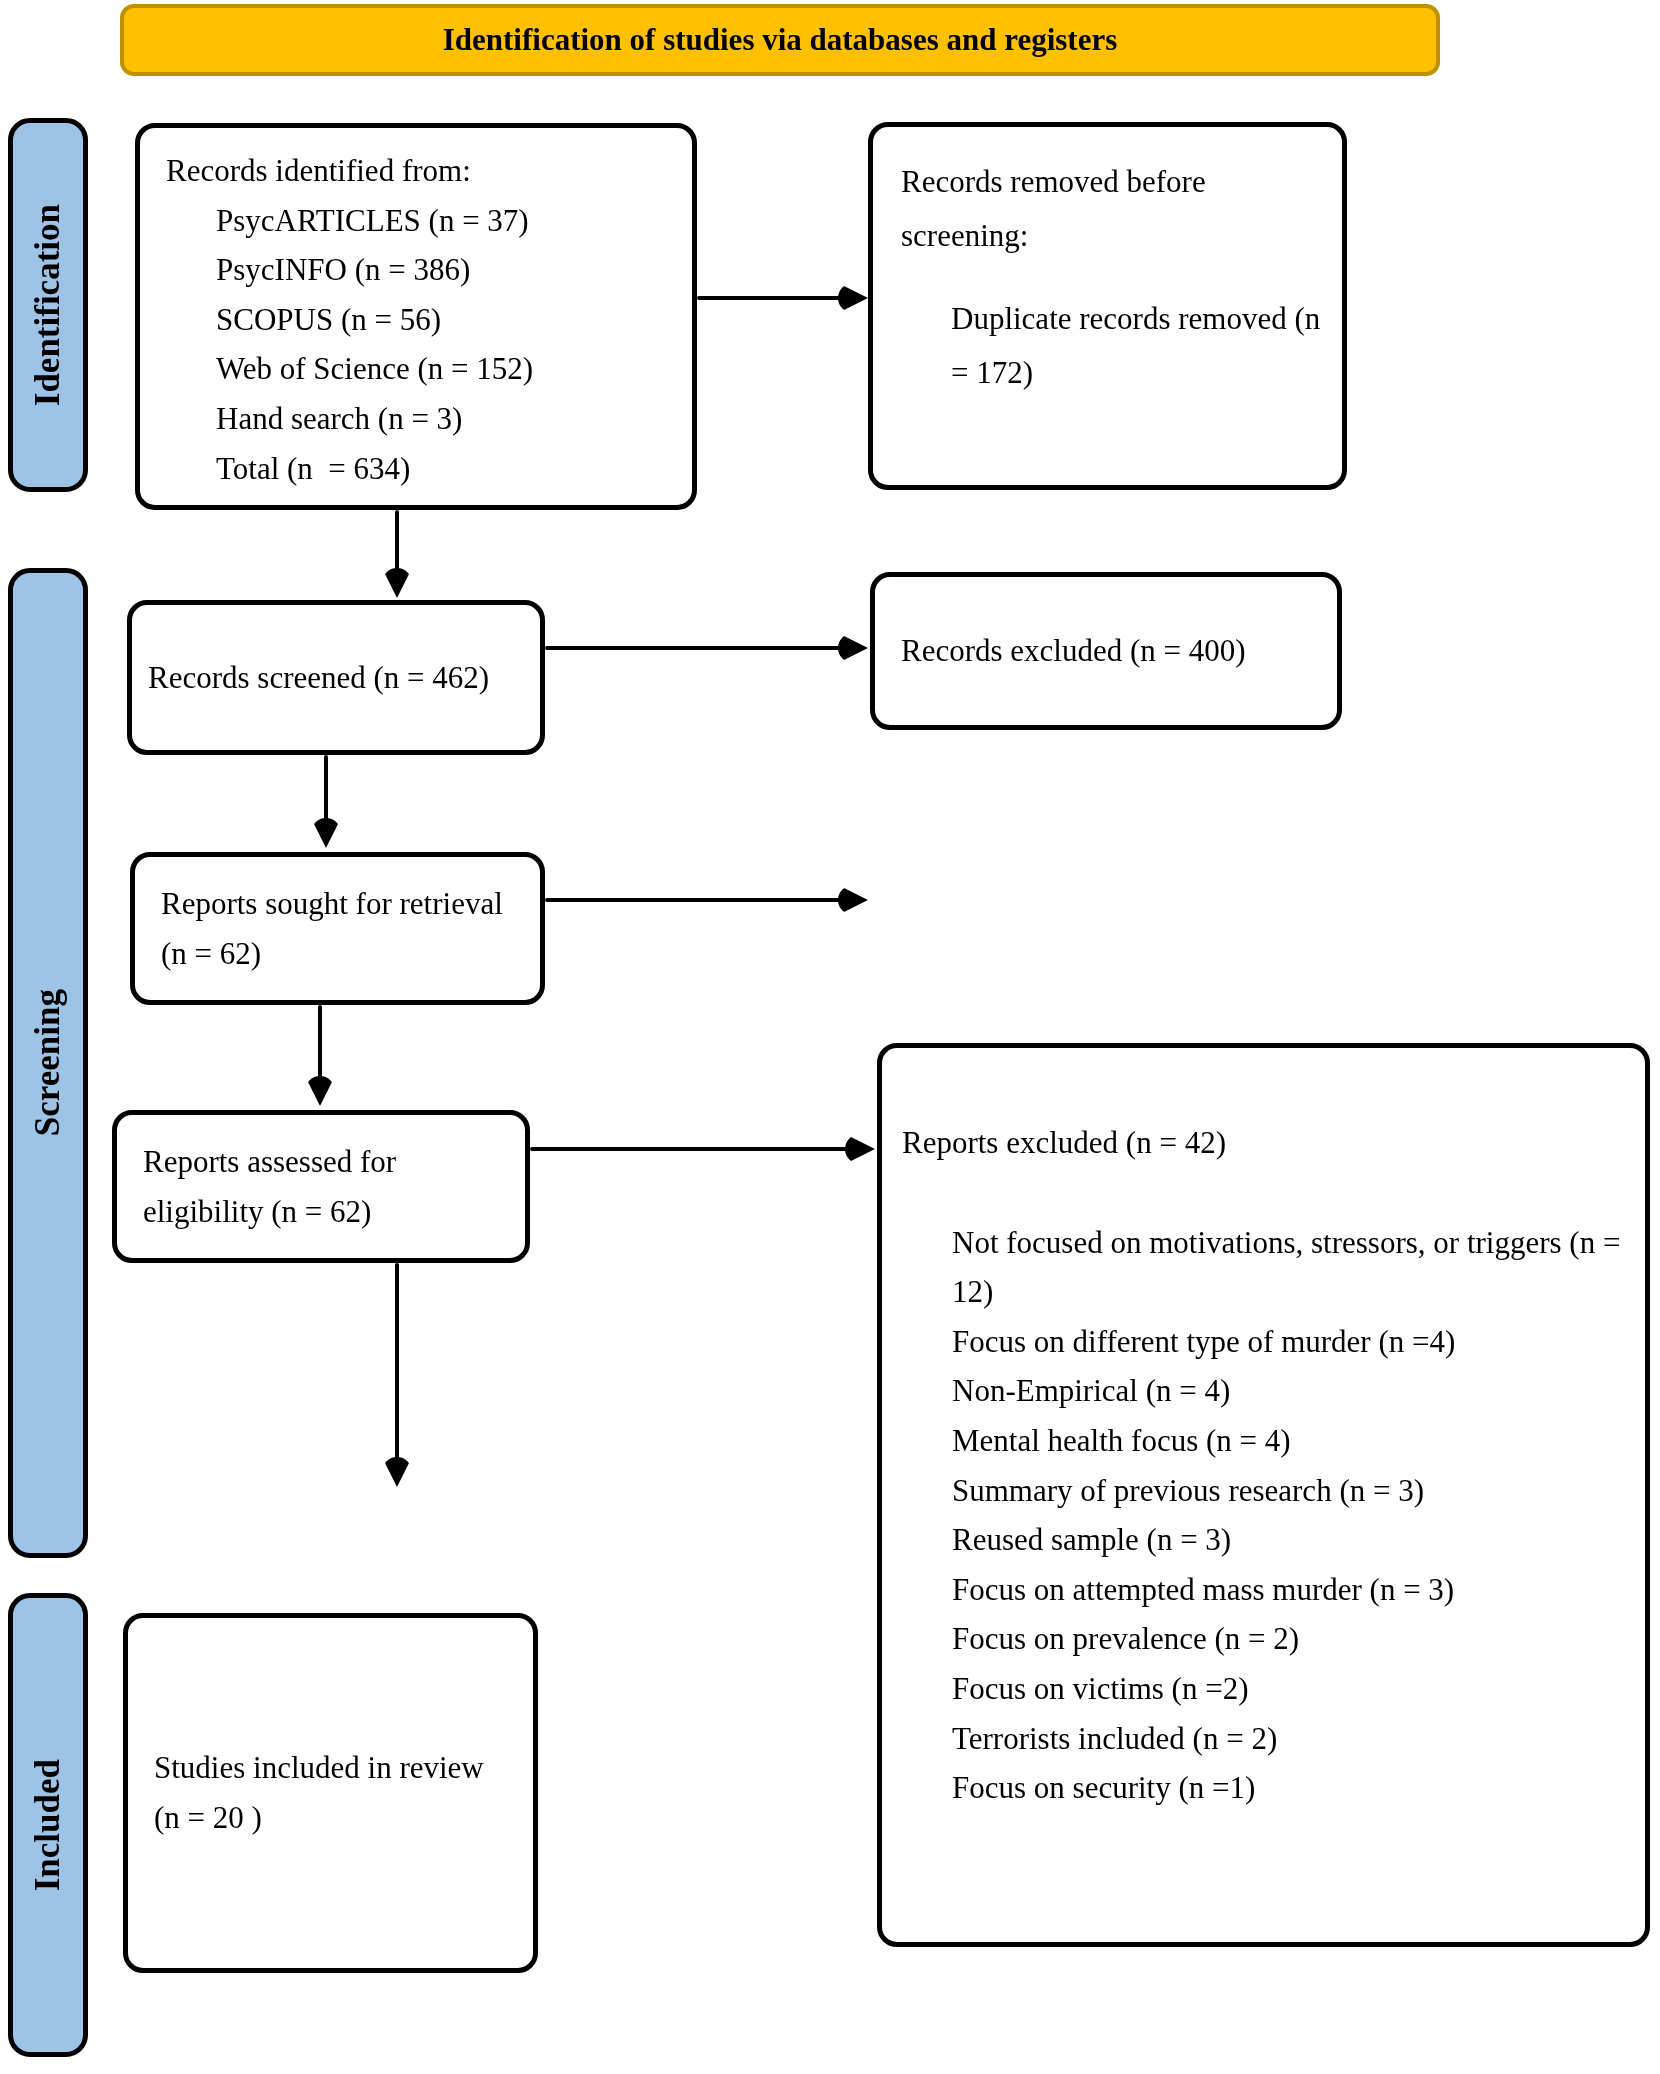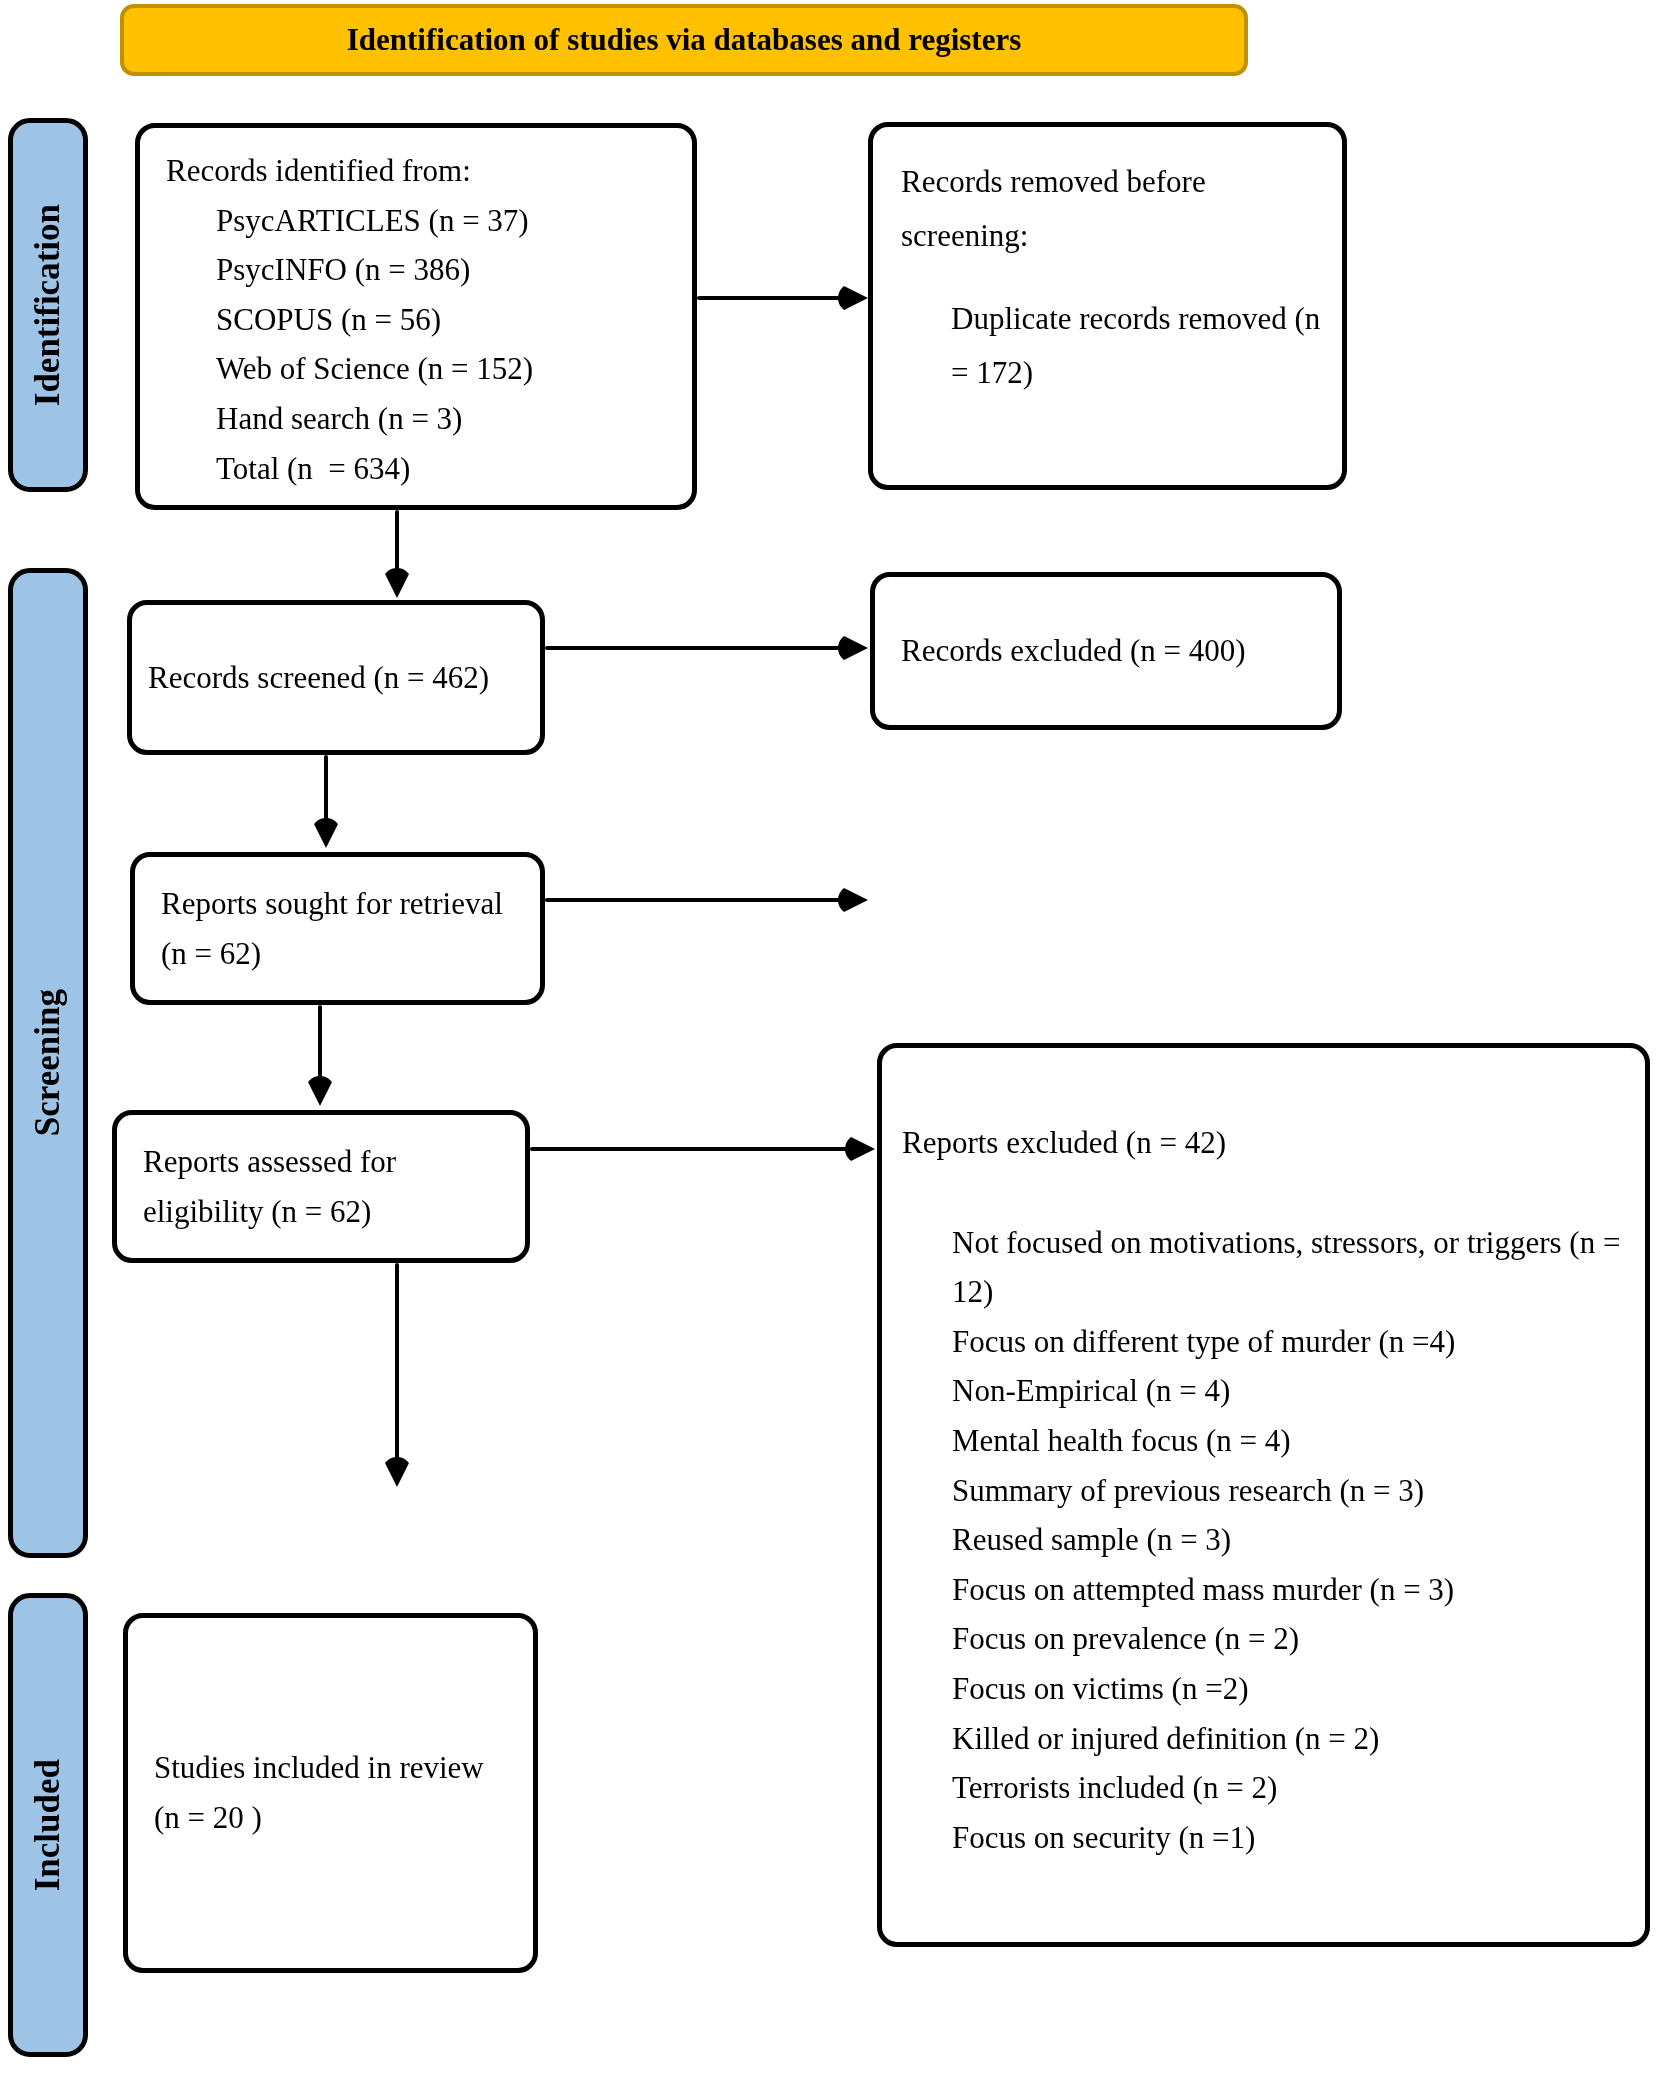--- a/index.html
+++ b/index.html
@@ -50,21 +50,21 @@
     width:0;height:0;
     border-left:15px solid transparent;border-right:15px solid transparent;
     border-top:30px solid #000;
   }
 </style>
 </head>
 <body>
 
 <div id="canvas">
 
-  <div class="abs hdr" style="left:120px;top:4px;width:1128px;height:72px;">
+  <div class="abs hdr" style="left:120px;top:4px;width:1320px;height:72px;">
     <span class="txt">Identification of studies via databases and registers</span>
   </div>
 
   <div class="abs side" style="left:8px;top:118px;width:80px;height:374px;">
     <span class="vtxt">Identification</span>
   </div>
   <div class="abs side" style="left:8px;top:568px;width:80px;height:990px;">
     <span class="vtxt">Screening</span>
   </div>
   <div class="abs side" style="left:8px;top:1593px;width:80px;height:464px;">
@@ -112,21 +112,20 @@
     <div class="sub" style="margin-top:50px;">
         <div class="li-line">Not focused on motivations, stressors, or triggers (n = 12)</div>
         <div class="li-line">Focus on different type of murder (n =4)</div>
         <div class="li-line">Non-Empirical (n = 4)</div>
         <div class="li-line">Mental health focus (n = 4)</div>
         <div class="li-line">Summary of previous research (n = 3)</div>
         <div class="li-line">Reused sample (n = 3)</div>
         <div class="li-line">Focus on attempted mass murder (n = 3)</div>
         <div class="li-line">Focus on prevalence (n = 2)</div>
         <div class="li-line">Focus on victims (n =2)</div>
-        <div class="li-line">Killed or injured definition (n = 2)</div>
         <div class="li-line">Terrorists included (n = 2)</div>
         <div class="li-line">Focus on security (n =1)</div>
       </div>
   </div>
 
   <div class="abs box vcenter" style="left:123px;top:1613px;width:415px;height:360px;padding-left:26px;padding-right:40px;">
     <span class="txt">Studies included in review (n = 20 )</span>
   </div>
 
   <div class="abs hline" style="left:697px;top:296px;width:145px;"></div>

